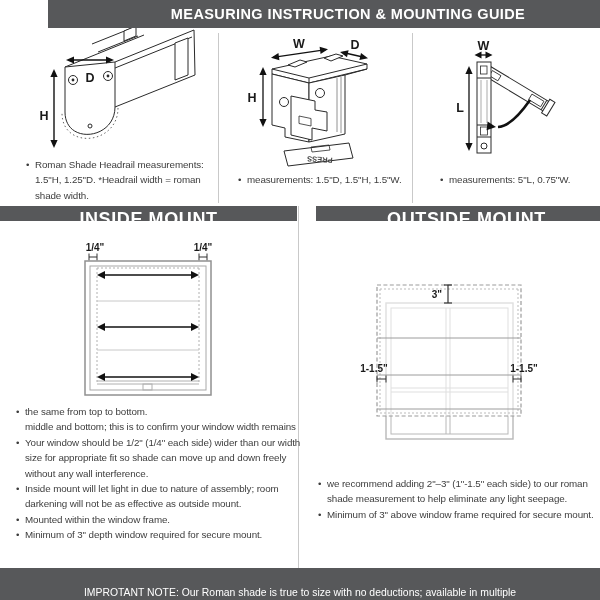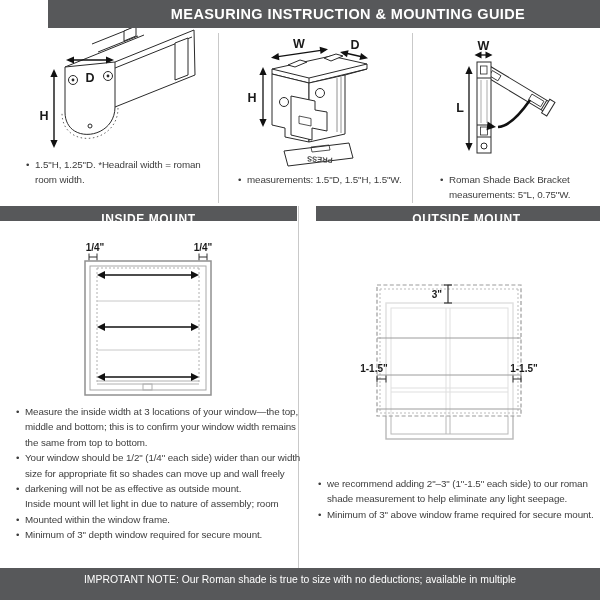--- a/index.html
+++ b/index.html
@@ -5,25 +5,25 @@
   html,body{margin:0;padding:0;}
   body{width:600px;height:600px;position:relative;background:#ffffff;
        font-family:"Liberation Sans",sans-serif;color:#3d3d3d;overflow:hidden;}
   .abs{position:absolute;}
   .bar{background:#57585A;color:#fff;font-weight:bold;text-align:center;}
   #topbar{left:0;top:0;width:600px;height:28px;font-size:14.5px;letter-spacing:.4px;line-height:28px;margin-left:48px;}
   .vdiv{width:1px;background:#c9c9c9;}
   #coldiv1{left:218px;top:33px;height:170px;}
   #coldiv2{left:412px;top:33px;height:170px;}
   #middiv{left:298px;top:206px;height:362px;}
-  .secbar{top:206px;height:15px;font-size:12px;letter-spacing:.6px;line-height:27px;}
+  .secbar{top:206px;height:15px;font-size:18px;letter-spacing:.6px;line-height:27px;}
   #inbar{left:0;width:297px;}
   #outbar{left:316px;width:301px;}
   #footer{left:0;top:568px;width:600px;height:32px;font-weight:normal;
-          font-size:10.4px;line-height:15px;padding-top:4px;box-sizing:border-box;}
+          font-size:10.4px;line-height:15px;padding-top:17px;box-sizing:border-box;}
   .cap, .blk{font-size:9.8px;line-height:15.4px;letter-spacing:-0.1px;color:#3d3d3d;}
   .bullet{position:relative;padding-left:9px;}
   .bm{position:absolute;left:0;top:0;}
   .bl{white-space:nowrap;}
   svg text{font-family:"Liberation Sans",sans-serif;}
   .dimlbl{font-weight:bold;font-size:12.5px;fill:#1a1a1a;}
   .measlbl{font-weight:bold;font-size:10px;fill:#1a1a1a;}
 </style>
 </head>
 <body>
@@ -133,34 +133,34 @@
     <polygon points="0,0 -8,-3.6 -8,3.6" transform="translate(29,26) rotate(-90)" stroke="none"></polygon>
     <polygon points="0,0 -8,-3.6 -8,3.6" transform="translate(29,111) rotate(90)" stroke="none"></polygon>
   </g>
   <text class="dimlbl" text-anchor="middle" x="43.5" y="10">W</text>
   <text class="dimlbl" text-anchor="middle" x="20" y="72">L</text>
 </svg>
 
 <div class="abs cap" style="left:26px;top:157px">
     <div class="bullet">
       <span class="bm">•</span>
+      <div class="bl">Roman Shade Headrail measurements:</div>
       <div class="bl">1.5"H, 1.25"D. *Headrail width = roman</div>
-      <div class="bl">room width.</div>
+      <div class="bl">shade width.</div>
     </div>
   </div>
 <div class="abs cap" style="left:238px;top:172px">
     <div class="bullet">
       <span class="bm">•</span>
       <div class="bl">measurements: 1.5"D, 1.5"H, 1.5"W.</div>
     </div>
   </div>
 <div class="abs cap" style="left:440px;top:172px">
     <div class="bullet">
       <span class="bm">•</span>
-      <div class="bl">Roman Shade Back Bracket</div>
       <div class="bl">measurements: 5"L, 0.75"W.</div>
     </div>
   </div>
 
 <div id="inbar" class="abs bar secbar">INSIDE MOUNT</div>
 <div id="outbar" class="abs bar secbar">OUTSIDE MOUNT</div>
 <div id="middiv" class="abs vdiv"></div>
 
 <svg class="abs" style="left:80px;top:240px" width="142" height="158" viewBox="0 0 142 158">
   <g stroke="#333" stroke-width="1">
@@ -198,33 +198,33 @@
     <polygon points="17,137 25,133 25,141" stroke="none"></polygon>
       <polygon points="119,137 111,133 111,141" stroke="none"></polygon>
   </g>
   <text class="measlbl" text-anchor="middle" x="15" y="11">1/4"</text>
   <text class="measlbl" text-anchor="middle" x="123" y="11">1/4"</text>
 </svg>
 
 <div class="abs blk" style="left:16px;top:404px">
     <div class="bullet">
       <span class="bm">•</span>
-      <div class="bl">Measure the inside width at 3 locations of your window—the top,</div>
+      <div class="bl">the same from top to bottom.</div>
       <div class="bl">middle and bottom; this is to confirm your window width remains</div>
-      <div class="bl">the same from top to bottom.</div>
     </div>
     <div class="bullet">
       <span class="bm">•</span>
       <div class="bl">Your window should be 1/2" (1/4" each side) wider than our width</div>
-      <div class="bl">size for appropriate fit so shades can move up and wall freely</div>
-    </div>
-    <div class="bullet">
-      <span class="bm">•</span>
+      <div class="bl">size for appropriate fit so shade can move up and down freely</div>
+      <div class="bl">without any wall interference.</div>
+    </div>
+    <div class="bullet">
+      <span class="bm">•</span>
+      <div class="bl">Inside mount will let light in due to nature of assembly; room</div>
       <div class="bl">darkening will not be as effective as outside mount.</div>
-      <div class="bl">Inside mount will let light in due to nature of assembly; room</div>
     </div>
     <div class="bullet">
       <span class="bm">•</span>
       <div class="bl">Mounted within the window frame.</div>
     </div>
     <div class="bullet">
       <span class="bm">•</span>
       <div class="bl">Minimum of 3" depth window required for secure mount.</div>
     </div>
   </div>

